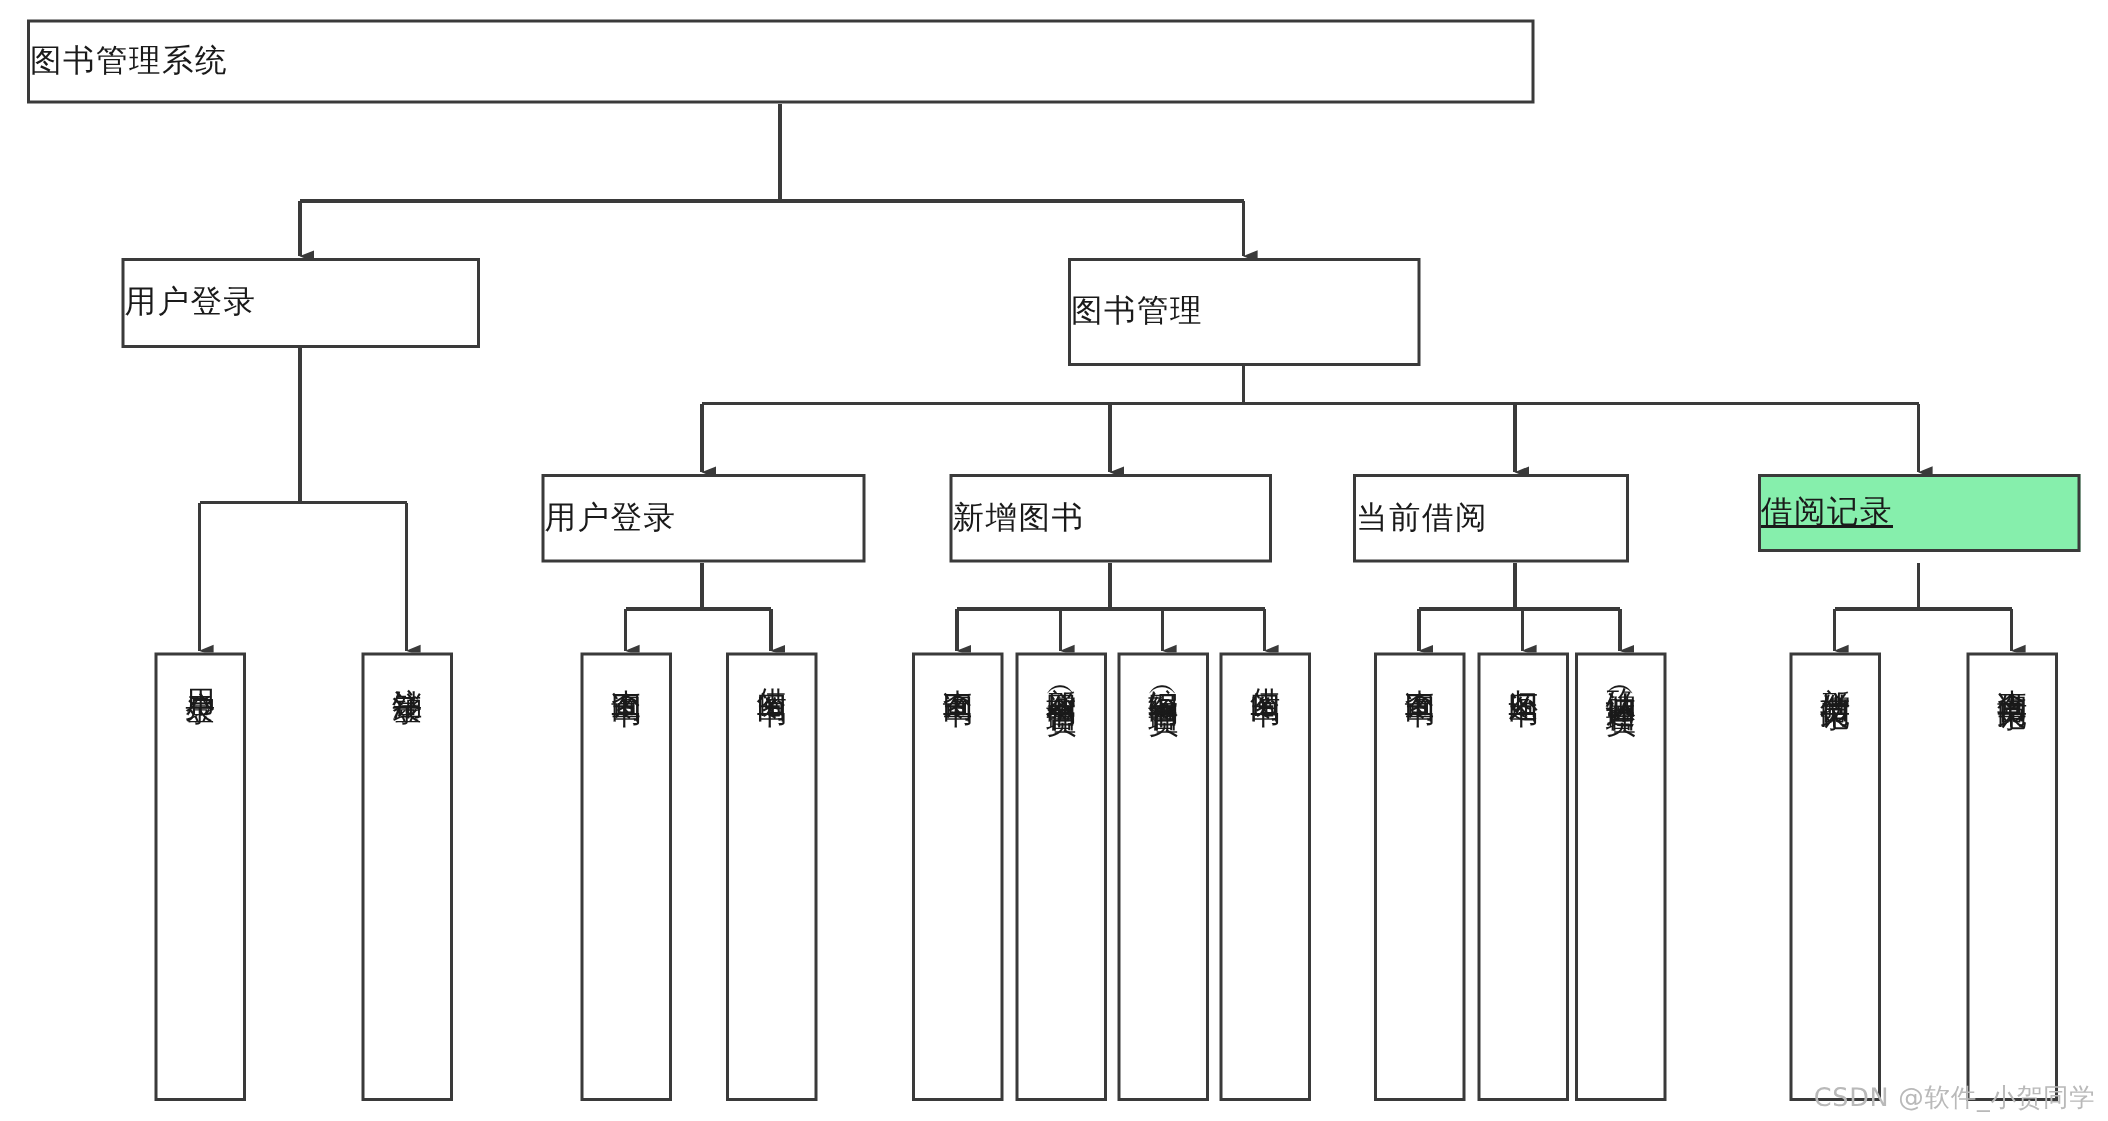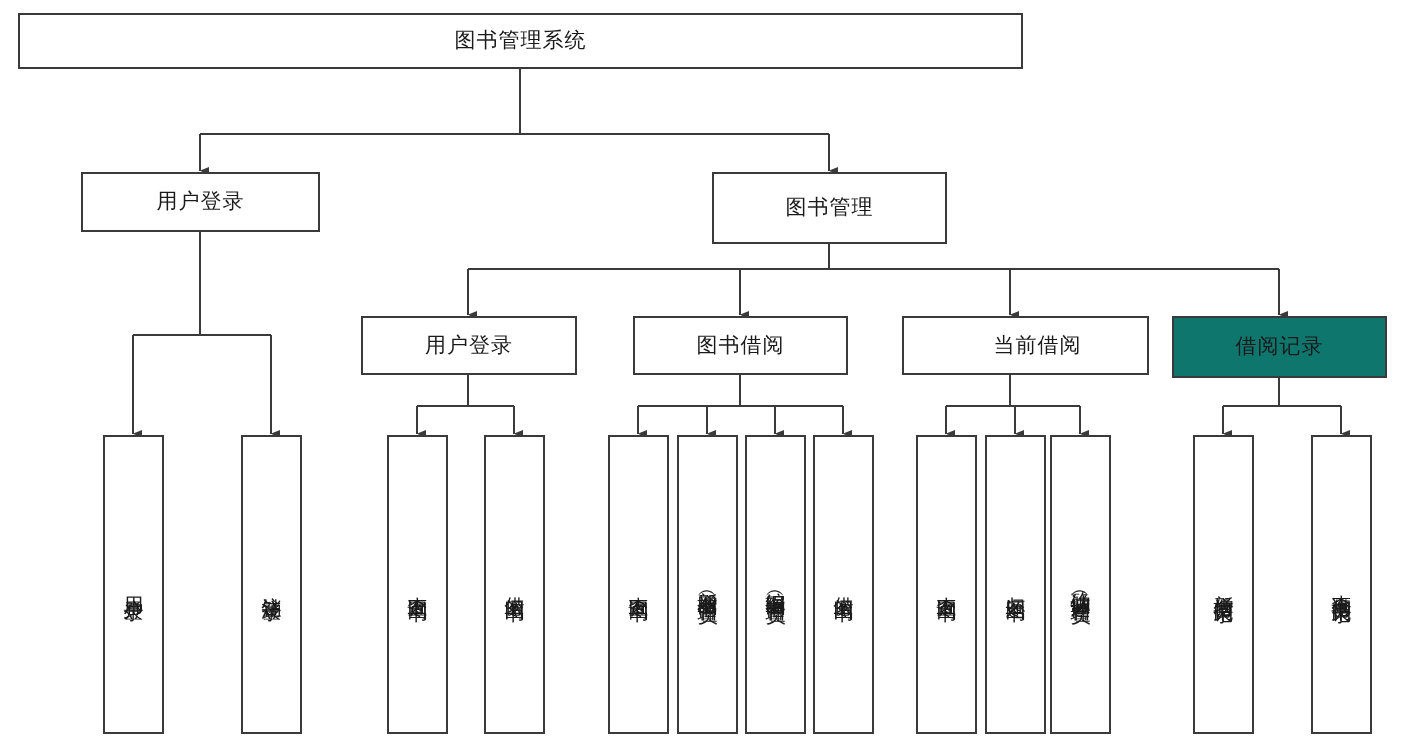--- a/index.html
+++ b/index.html
@@ -26,21 +26,20 @@
     height: 747px;
     pointer-events: none;
   }
   .node {
     position: absolute;
     box-sizing: border-box;
     border: 2px solid #3a3a3a;
     background: #ffffff;
     display: flex;
     align-items: center;
-    justify-content: center;
     color: #1a1a1a;
   }
   .node.horiz {
     font-size: 21px;
     letter-spacing: 1px;
     line-height: 1.2;
   }
   .node.vert {
     writing-mode: vertical-rl;
     text-orientation: upright;
@@ -121,26 +120,26 @@
       <div class="node horiz" style="left: 81px; top: 172px; width: 239px; height: 60px; border-color: rgb(58, 58, 58); background: rgb(255, 255, 255); color: rgb(26, 26, 26);">
         <span class="htext">用户登录</span>
       </div>
       <div class="node horiz" style="left: 712px; top: 172px; width: 235px; height: 72px; border-color: rgb(58, 58, 58); background: rgb(255, 255, 255); color: rgb(26, 26, 26);">
         <span class="htext">图书管理</span>
       </div>
       <div class="node horiz" style="left: 361px; top: 316px; width: 216px; height: 59px; border-color: rgb(58, 58, 58); background: rgb(255, 255, 255); color: rgb(26, 26, 26);">
         <span class="htext">用户登录</span>
       </div>
       <div class="node horiz" style="left: 633px; top: 316px; width: 215px; height: 59px; border-color: rgb(58, 58, 58); background: rgb(255, 255, 255); color: rgb(26, 26, 26);">
-        <span class="htext">图书借阅</span>
+        <span class="htext">新增图书</span>
       </div>
-      <div class="node horiz" style="left: 902px; top: 316px; width: 247px; height: 59px; border-color: rgb(58, 58, 58); background: rgb(255, 255, 255); color: rgb(26, 26, 26); padding-left: 24px;">
+      <div class="node horiz" style="left: 902px; top: 316px; width: 184px; height: 59px; border-color: rgb(58, 58, 58); background: rgb(255, 255, 255); color: rgb(26, 26, 26);">
         <span class="htext">当前借阅</span>
       </div>
-      <div class="node horiz" style="left: 1172px; top: 316px; width: 215px; height: 62px; border-color: rgb(58, 58, 58); background: #0f766e; color: rgb(26, 26, 26);">
+      <div class="node horiz" style="left: 1172px; top: 316px; width: 215px; height: 52px; border-color: rgb(58, 58, 58); background: #86efac; color: rgb(26, 26, 26); text-decoration: underline;">
         <span class="htext">借阅记录</span>
       </div>
       <div class="node vert" style="left: 103px; top: 435px; width: 61px; height: 299px; border-color: rgb(58, 58, 58); background: rgb(255, 255, 255); color: rgb(26, 26, 26);">
         <span class="vtext">用户登录</span>
       </div>
       <div class="node vert" style="left: 241px; top: 435px; width: 61px; height: 299px; border-color: rgb(58, 58, 58); background: rgb(255, 255, 255); color: rgb(26, 26, 26);">
         <span class="vtext">注销登录</span>
       </div>
       <div class="node vert" style="left: 387px; top: 435px; width: 61px; height: 299px; border-color: rgb(58, 58, 58); background: rgb(255, 255, 255); color: rgb(26, 26, 26);">
         <span class="vtext">查询图书</span>
@@ -170,13 +169,14 @@
         <span class="vtext">确认归还（管理员）</span>
       </div>
       <div class="node vert" style="left: 1193px; top: 435px; width: 61px; height: 299px; border-color: rgb(58, 58, 58); background: rgb(255, 255, 255); color: rgb(26, 26, 26);">
         <span class="vtext">新增借阅记录</span>
       </div>
       <div class="node vert" style="left: 1311px; top: 435px; width: 61px; height: 299px; border-color: rgb(58, 58, 58); background: rgb(255, 255, 255); color: rgb(26, 26, 26);">
         <span class="vtext">查询借阅记录</span>
       </div>
     </div>
 
+  <div id="watermark">CSDN @软件_小贺同学</div>
 </div>
 
 </body></html>

